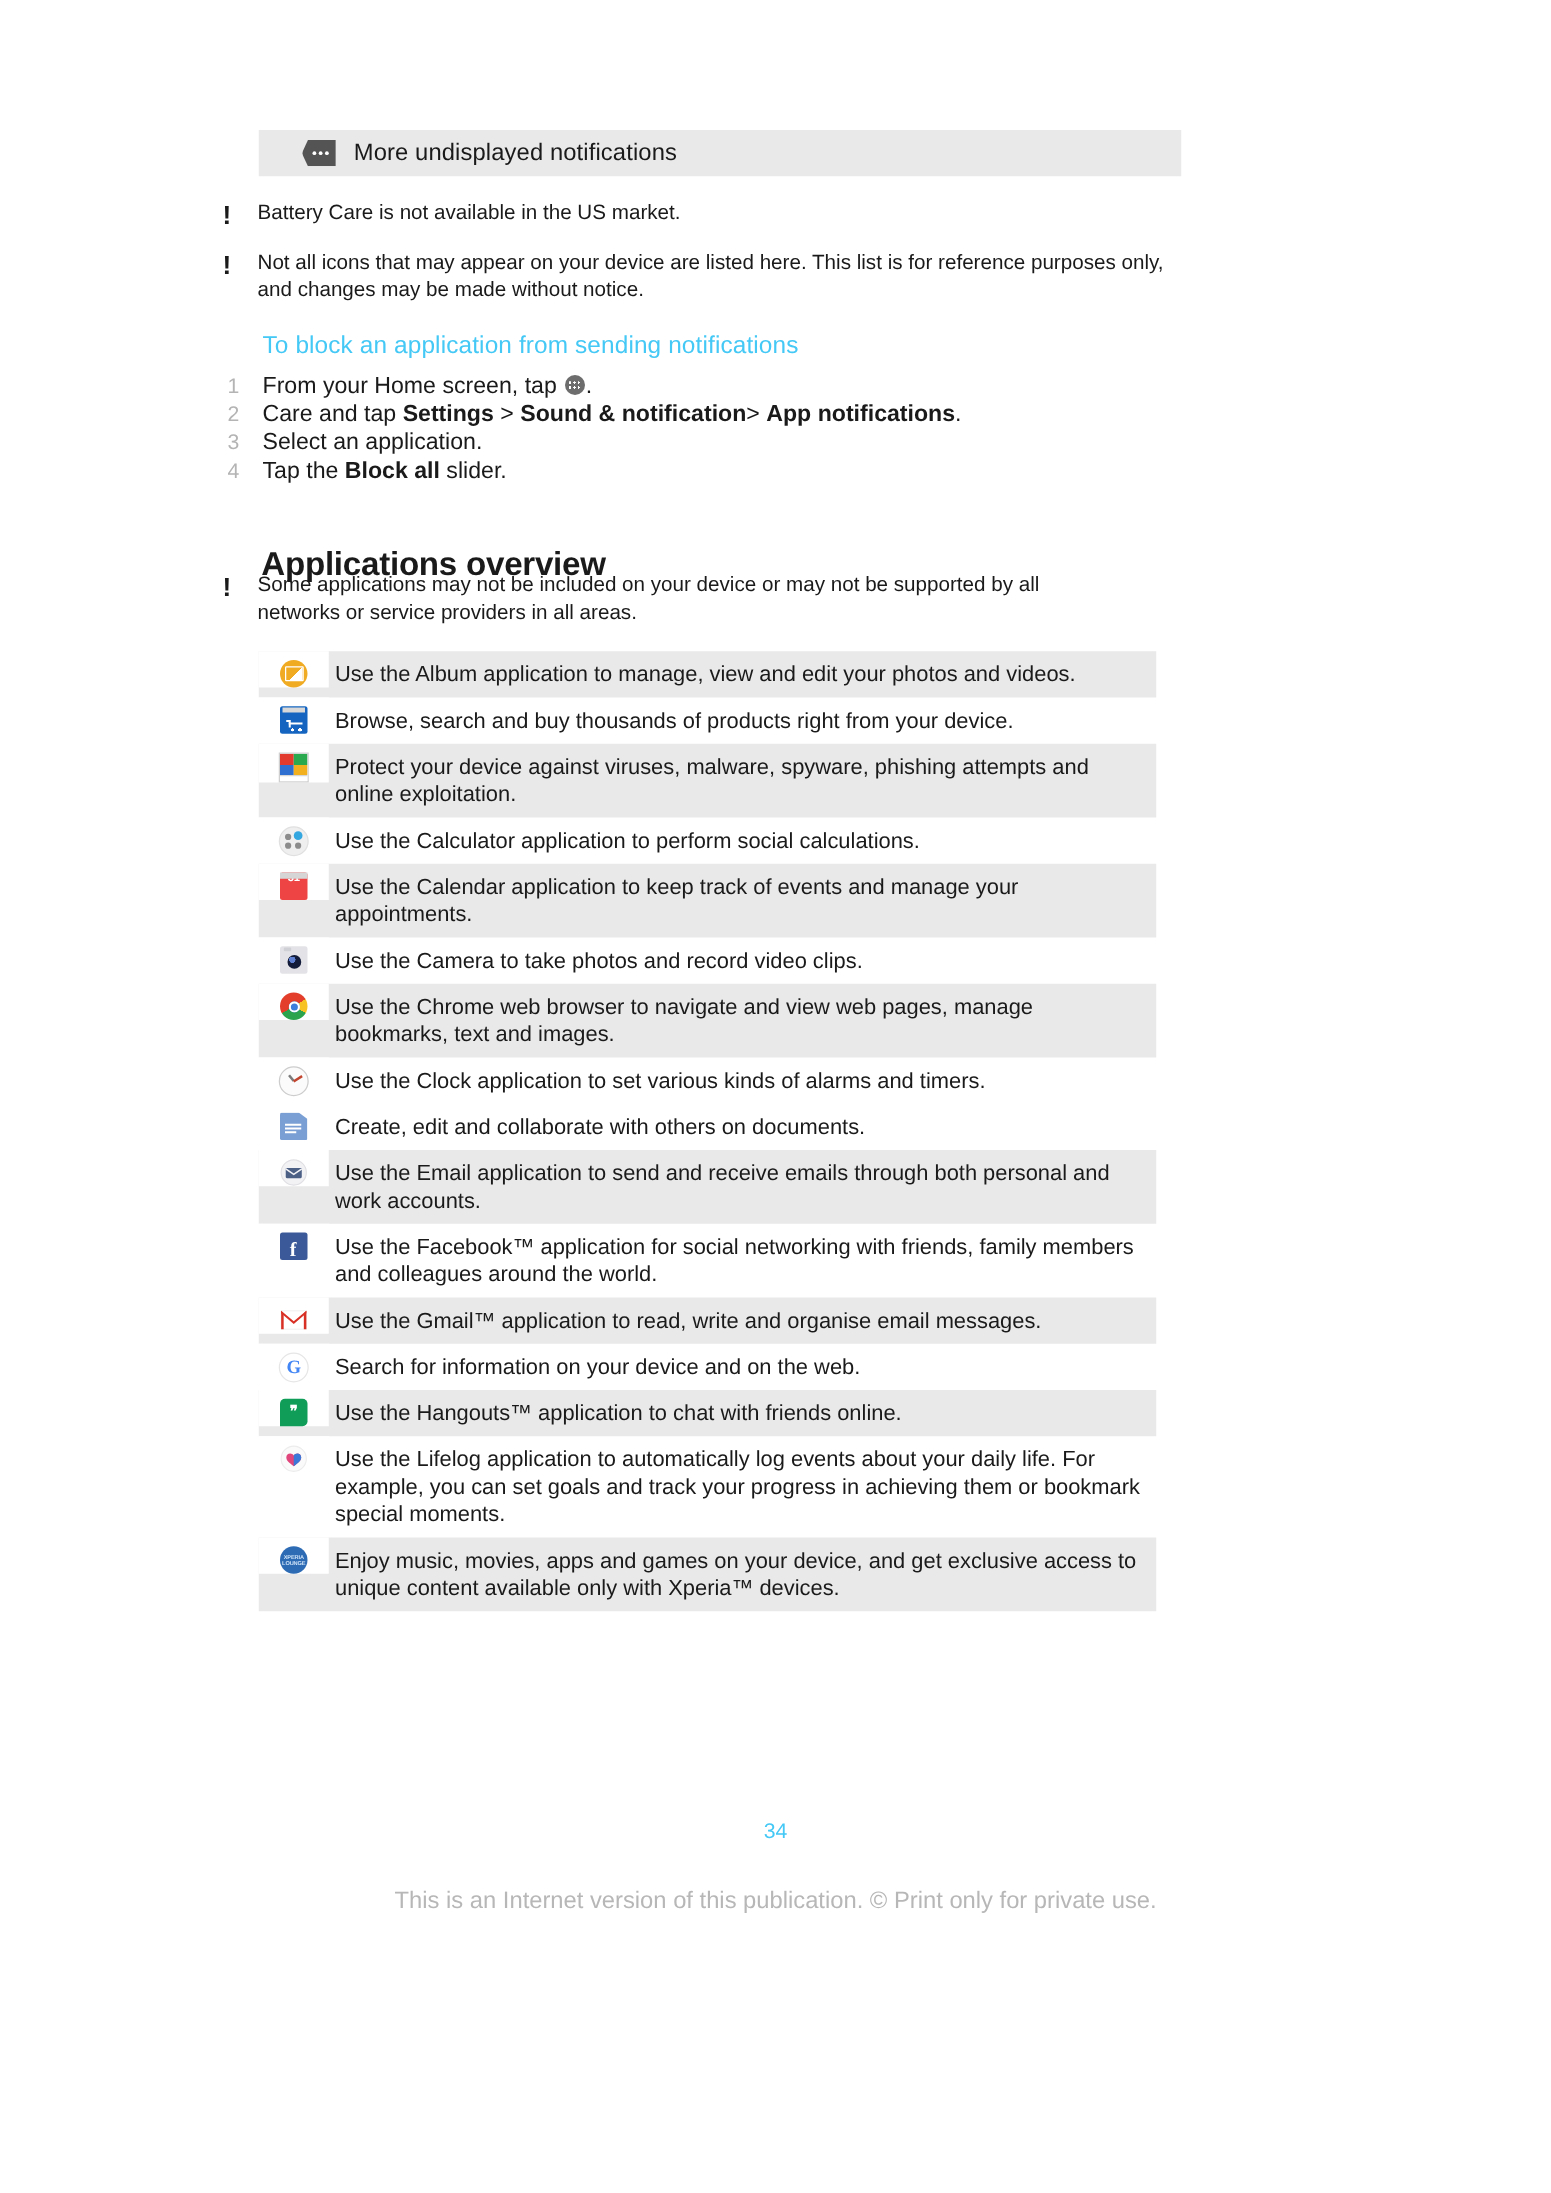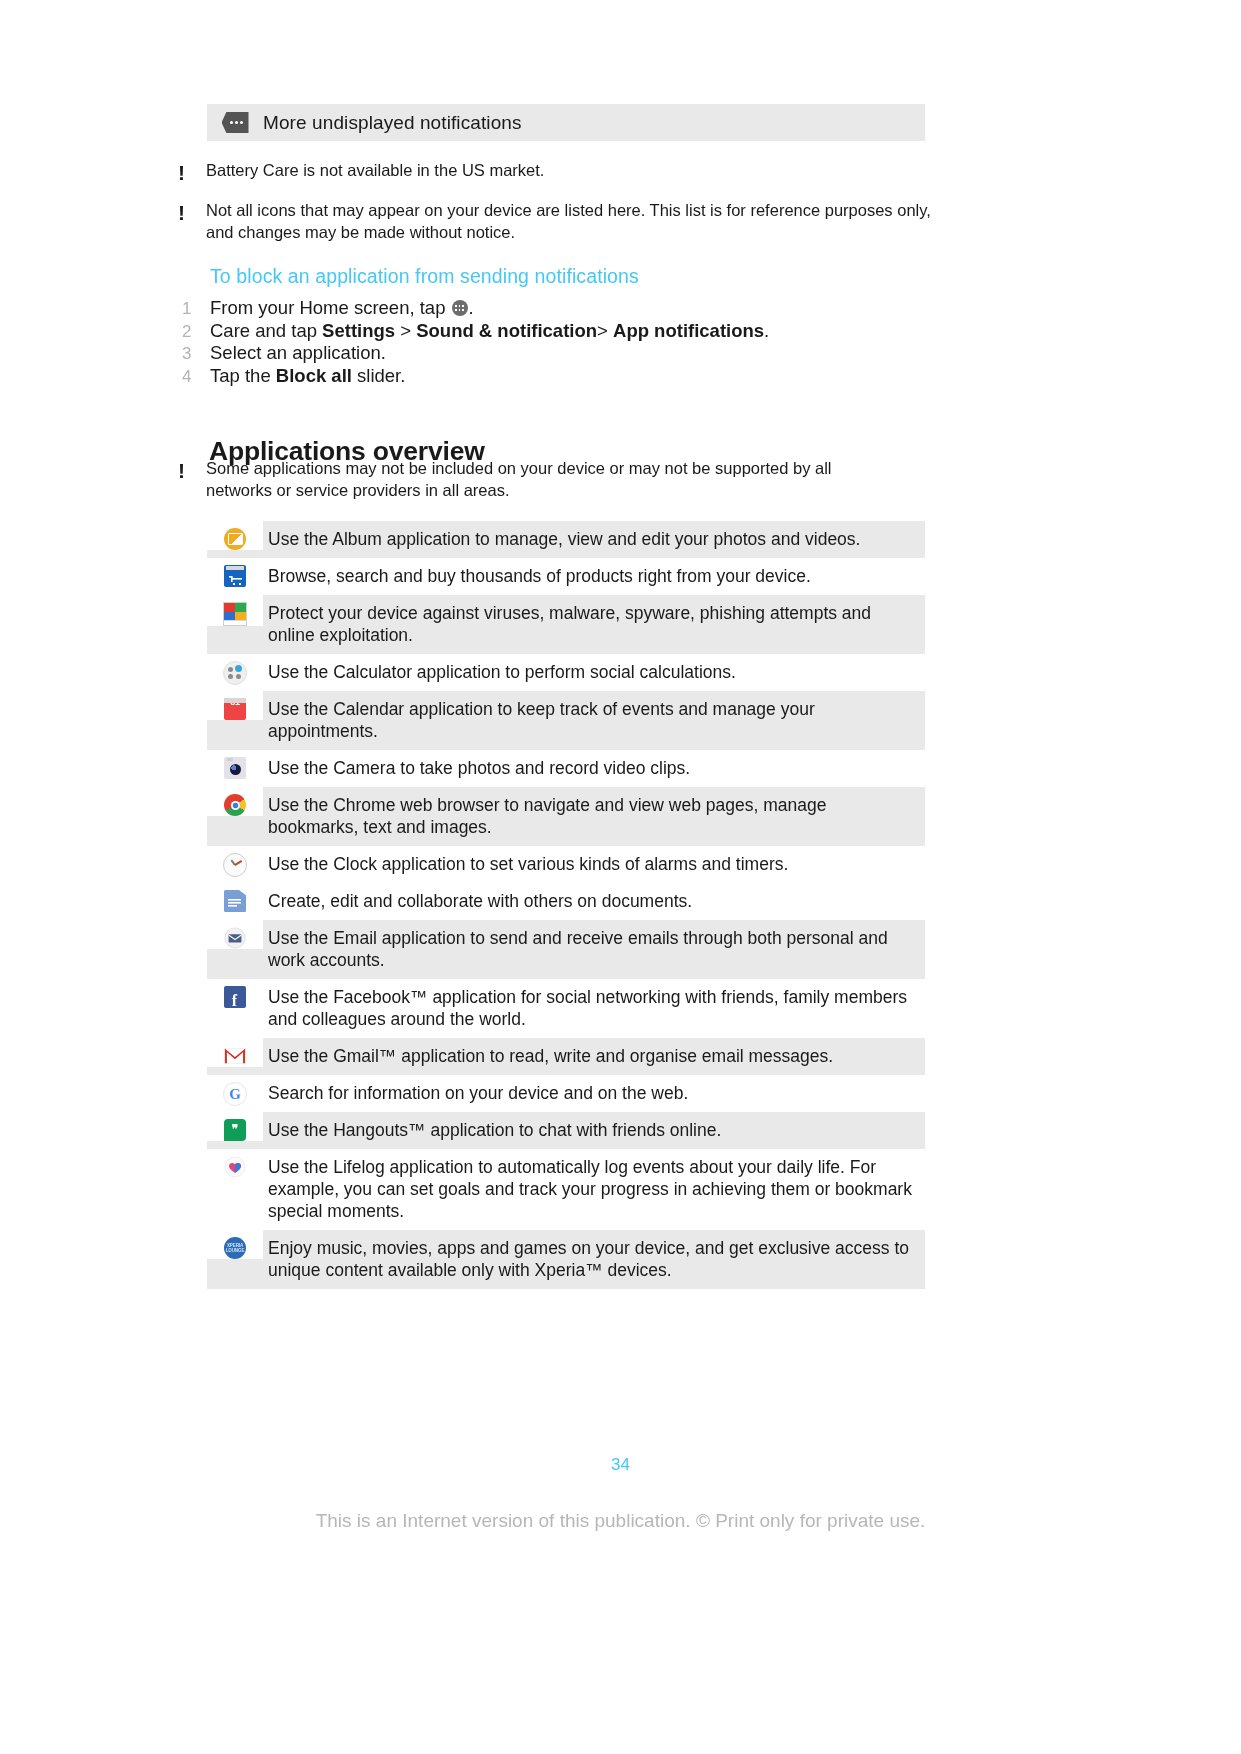--- a/index.html
+++ b/index.html
@@ -26,20 +26,21 @@
   
   .notif-row {
     position: absolute;
     left: 207px;
     top: 104px;
     width: 718px;
     height: 37px;
     background: #e9e9e9;
     display: flex;
     align-items: center;
+    padding-left: 20px;
   }
   .notif-icon-wrap {
     width: 56px;
     display: flex;
     align-items: center;
     justify-content: center;
     flex: 0 0 56px;
   }
   .ic-more {
     width: 27px;

